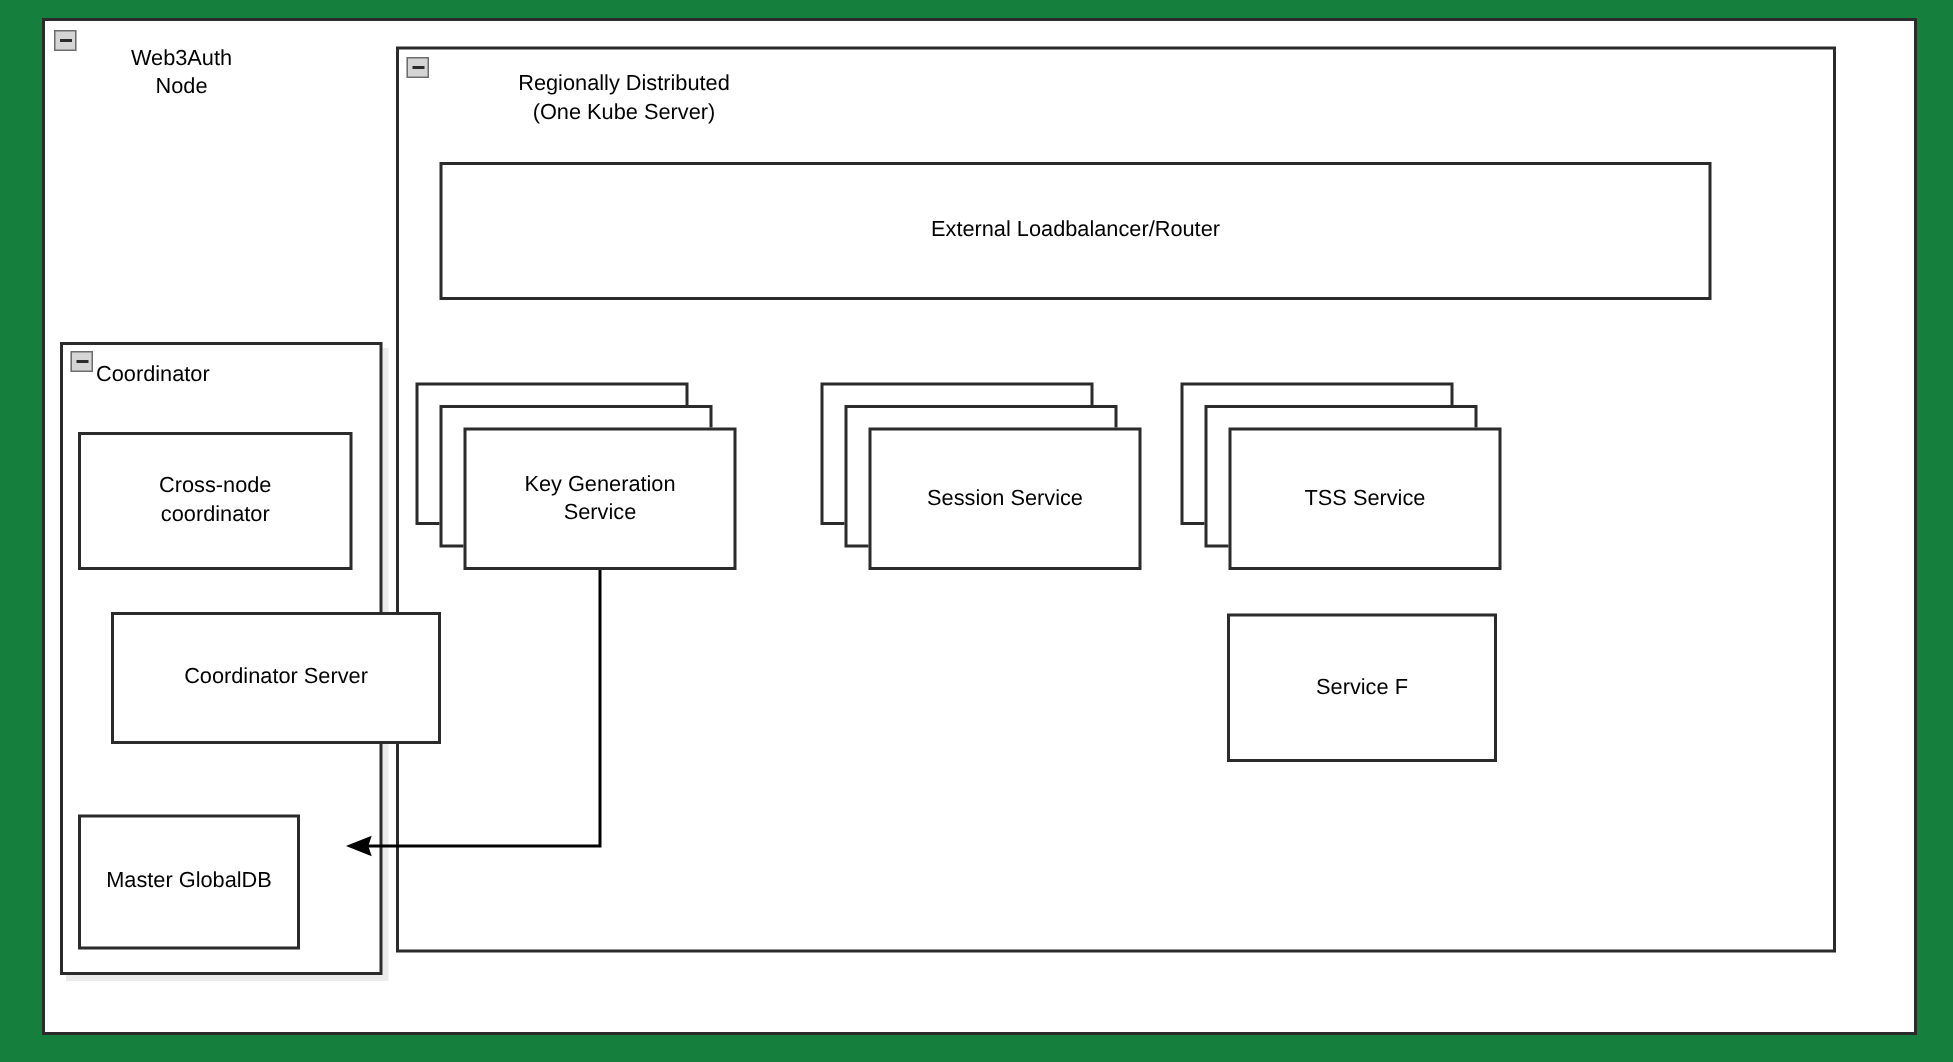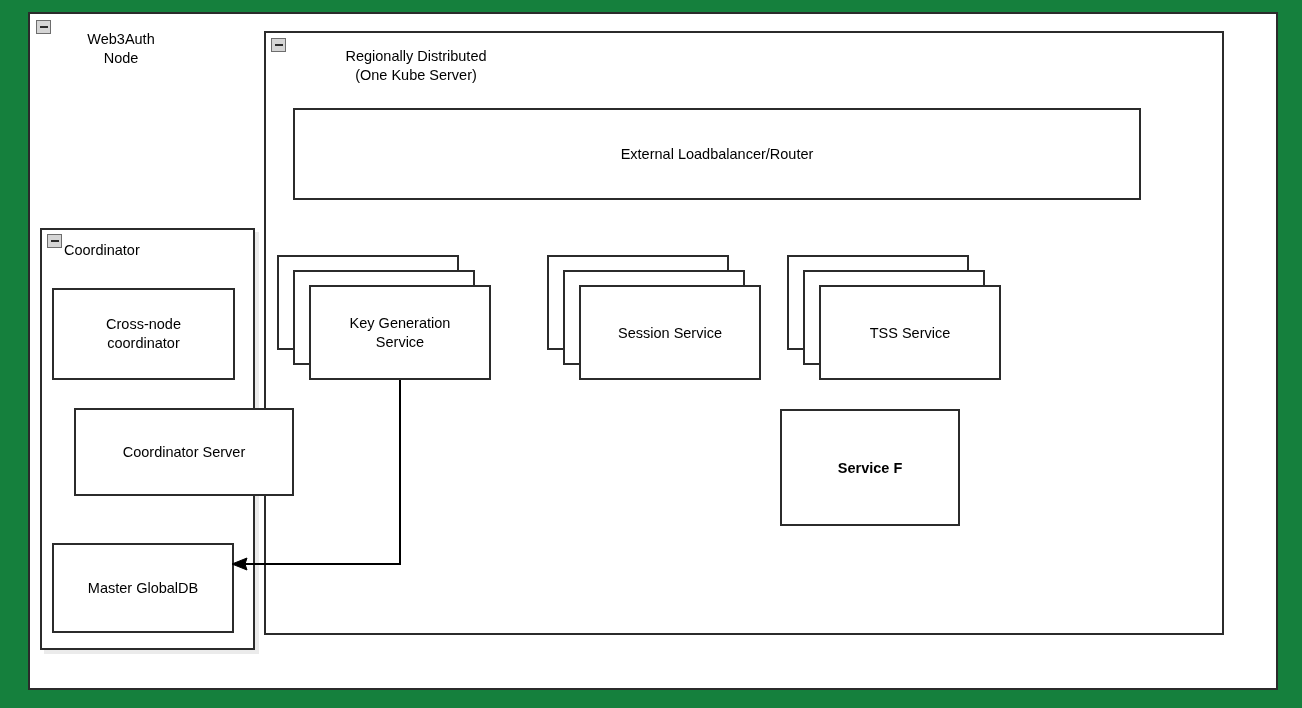--- a/index.html
+++ b/index.html
@@ -152,40 +152,40 @@
 
   <div class="stack" style="left:547px; top:255px; width:214px; height:125px; z-index:20;">
     <div class="layer l1"></div>
     <div class="layer l2"></div>
     <div class="layer l3">
       <div class="box-label">Session Service</div>
     </div>
   </div>
 
 
-  <div class="box" style="left:780px; top:409px; width:180px; height:117px;font-weight:bold;">
+  <div class="box" style="left:818px; top:409px; width:180px; height:99px;">
     <div class="box-label">Service F</div>
   </div>
 
   <div class="container-box shadowed" style="left:40px; top:228px; width:215px; height:422px; z-index:30;"></div>
 
   <div class="collapse-icon" style="left:47px; top:234px; z-index:31;"></div>
 
   <div class="container-label" style="left:64px; top:241px; width:150px; text-align:left; z-index:31;">Coordinator</div>
 
   <div class="box" style="left:52px; top:288px; width:183px; height:92px; z-index:31;">
     <div class="box-label">Cross-node
 coordinator</div>
   </div>
 
   <div class="box" style="left:52px; top:408px; width:220px; height:88px; z-index:31;margin-left:22px;">
     <div class="box-label">Coordinator Server</div>
   </div>
 
-  <div class="box" style="left:52px; top:543px; width:182px; height:90px; z-index:31;">
+  <div class="box" style="left:52px; top:543px; width:148px; height:90px; z-index:31;">
     <div class="box-label">Master GlobalDB</div>
   </div>
 
   <svg class="connector-svg" viewBox="0 0 1302 708" width="1302" height="708">
     <polyline points="400,380 400,564 240,564" fill="none" stroke="#000000" stroke-width="2"></polyline>
     <polygon points="232,564 247,558 245,564 247,570" fill="#000000" stroke="#000000" stroke-width="1"></polygon>
   </svg>
 
 </div>
 

